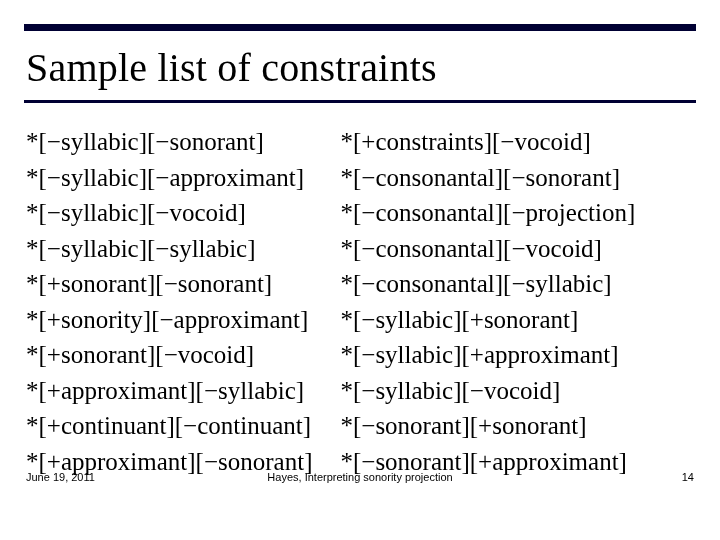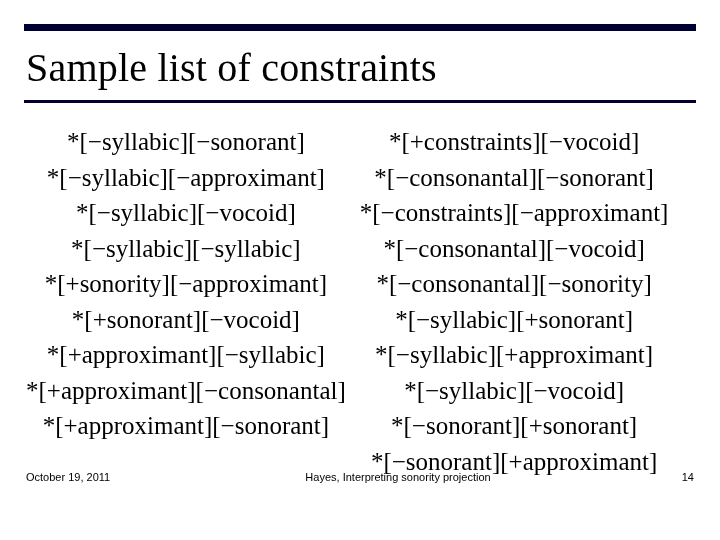--- a/index.html
+++ b/index.html
@@ -42,22 +42,21 @@
     right: 24px;
     height: 3px;
     background: #000033;
   }
   .content {
     position: absolute;
     top: 124px;
     left: 26px;
     right: 26px;
     display: flex;
-    gap: 14px;
-    text-align: center;
+    gap: 28px;
   }
   .col {
     flex: 0 0 auto;
     display: flex;
     flex-direction: column;
   }
   .col div {
     font-size: 25px;
     line-height: 35.5px;
     white-space: nowrap;
@@ -65,55 +64,56 @@
   .footer {
     position: absolute;
     bottom: 25px;
     left: 26px;
     right: 26px;
     font-family: Arial, Helvetica, sans-serif;
     font-size: 11px;
     color: #000;
   }
   .footer .date { position: absolute; left: 0; }
-  .footer .mid  { position: absolute; left: 50%; transform: translateX(-50%); margin-left: 38px; }
+  .footer .mid  { position: absolute; left: 50%; transform: translateX(-50%); }
   .footer .page { position: absolute; right: 0; text-align: center; }
 </style>
 </head>
 <body>
 
 <div class="slide">
   <div class="top-bar"></div>
   <div class="title">Sample list of constraints</div>
   <div class="underline"></div>
 
   <div class="content">
     <div class="col">
       <div>*[−syllabic][−sonorant]</div>
       <div>*[−syllabic][−approximant]</div>
       <div>*[−syllabic][−vocoid]</div>
       <div>*[−syllabic][−syllabic]</div>
+      <div>*[+sonorant][−sonorant]</div>
       <div>*[+sonority][−approximant]</div>
       <div>*[+sonorant][−vocoid]</div>
       <div>*[+approximant][−syllabic]</div>
-      <div>*[+approximant][−consonantal]</div>
+      <div>*[+continuant][−continuant]</div>
       <div>*[+approximant][−sonorant]</div>
     </div>
     <div class="col">
       <div>*[+constraints][−vocoid]</div>
       <div>*[−consonantal][−sonorant]</div>
-      <div>*[−constraints][−approximant]</div>
+      <div>*[−consonantal][−projection]</div>
       <div>*[−consonantal][−vocoid]</div>
-      <div>*[−consonantal][−sonority]</div>
+      <div>*[−consonantal][−syllabic]</div>
       <div>*[−syllabic][+sonorant]</div>
       <div>*[−syllabic][+approximant]</div>
       <div>*[−syllabic][−vocoid]</div>
       <div>*[−sonorant][+sonorant]</div>
       <div>*[−sonorant][+approximant]</div>
     </div>
   </div>
 
   <div class="footer">
-    <span class="date">October 19, 2011</span>
+    <span class="date">June 19, 2011</span>
     <span class="mid">Hayes, Interpreting sonority projection</span>
     <span class="page">14</span>
   </div>
 </div>
 
 </body></html>

